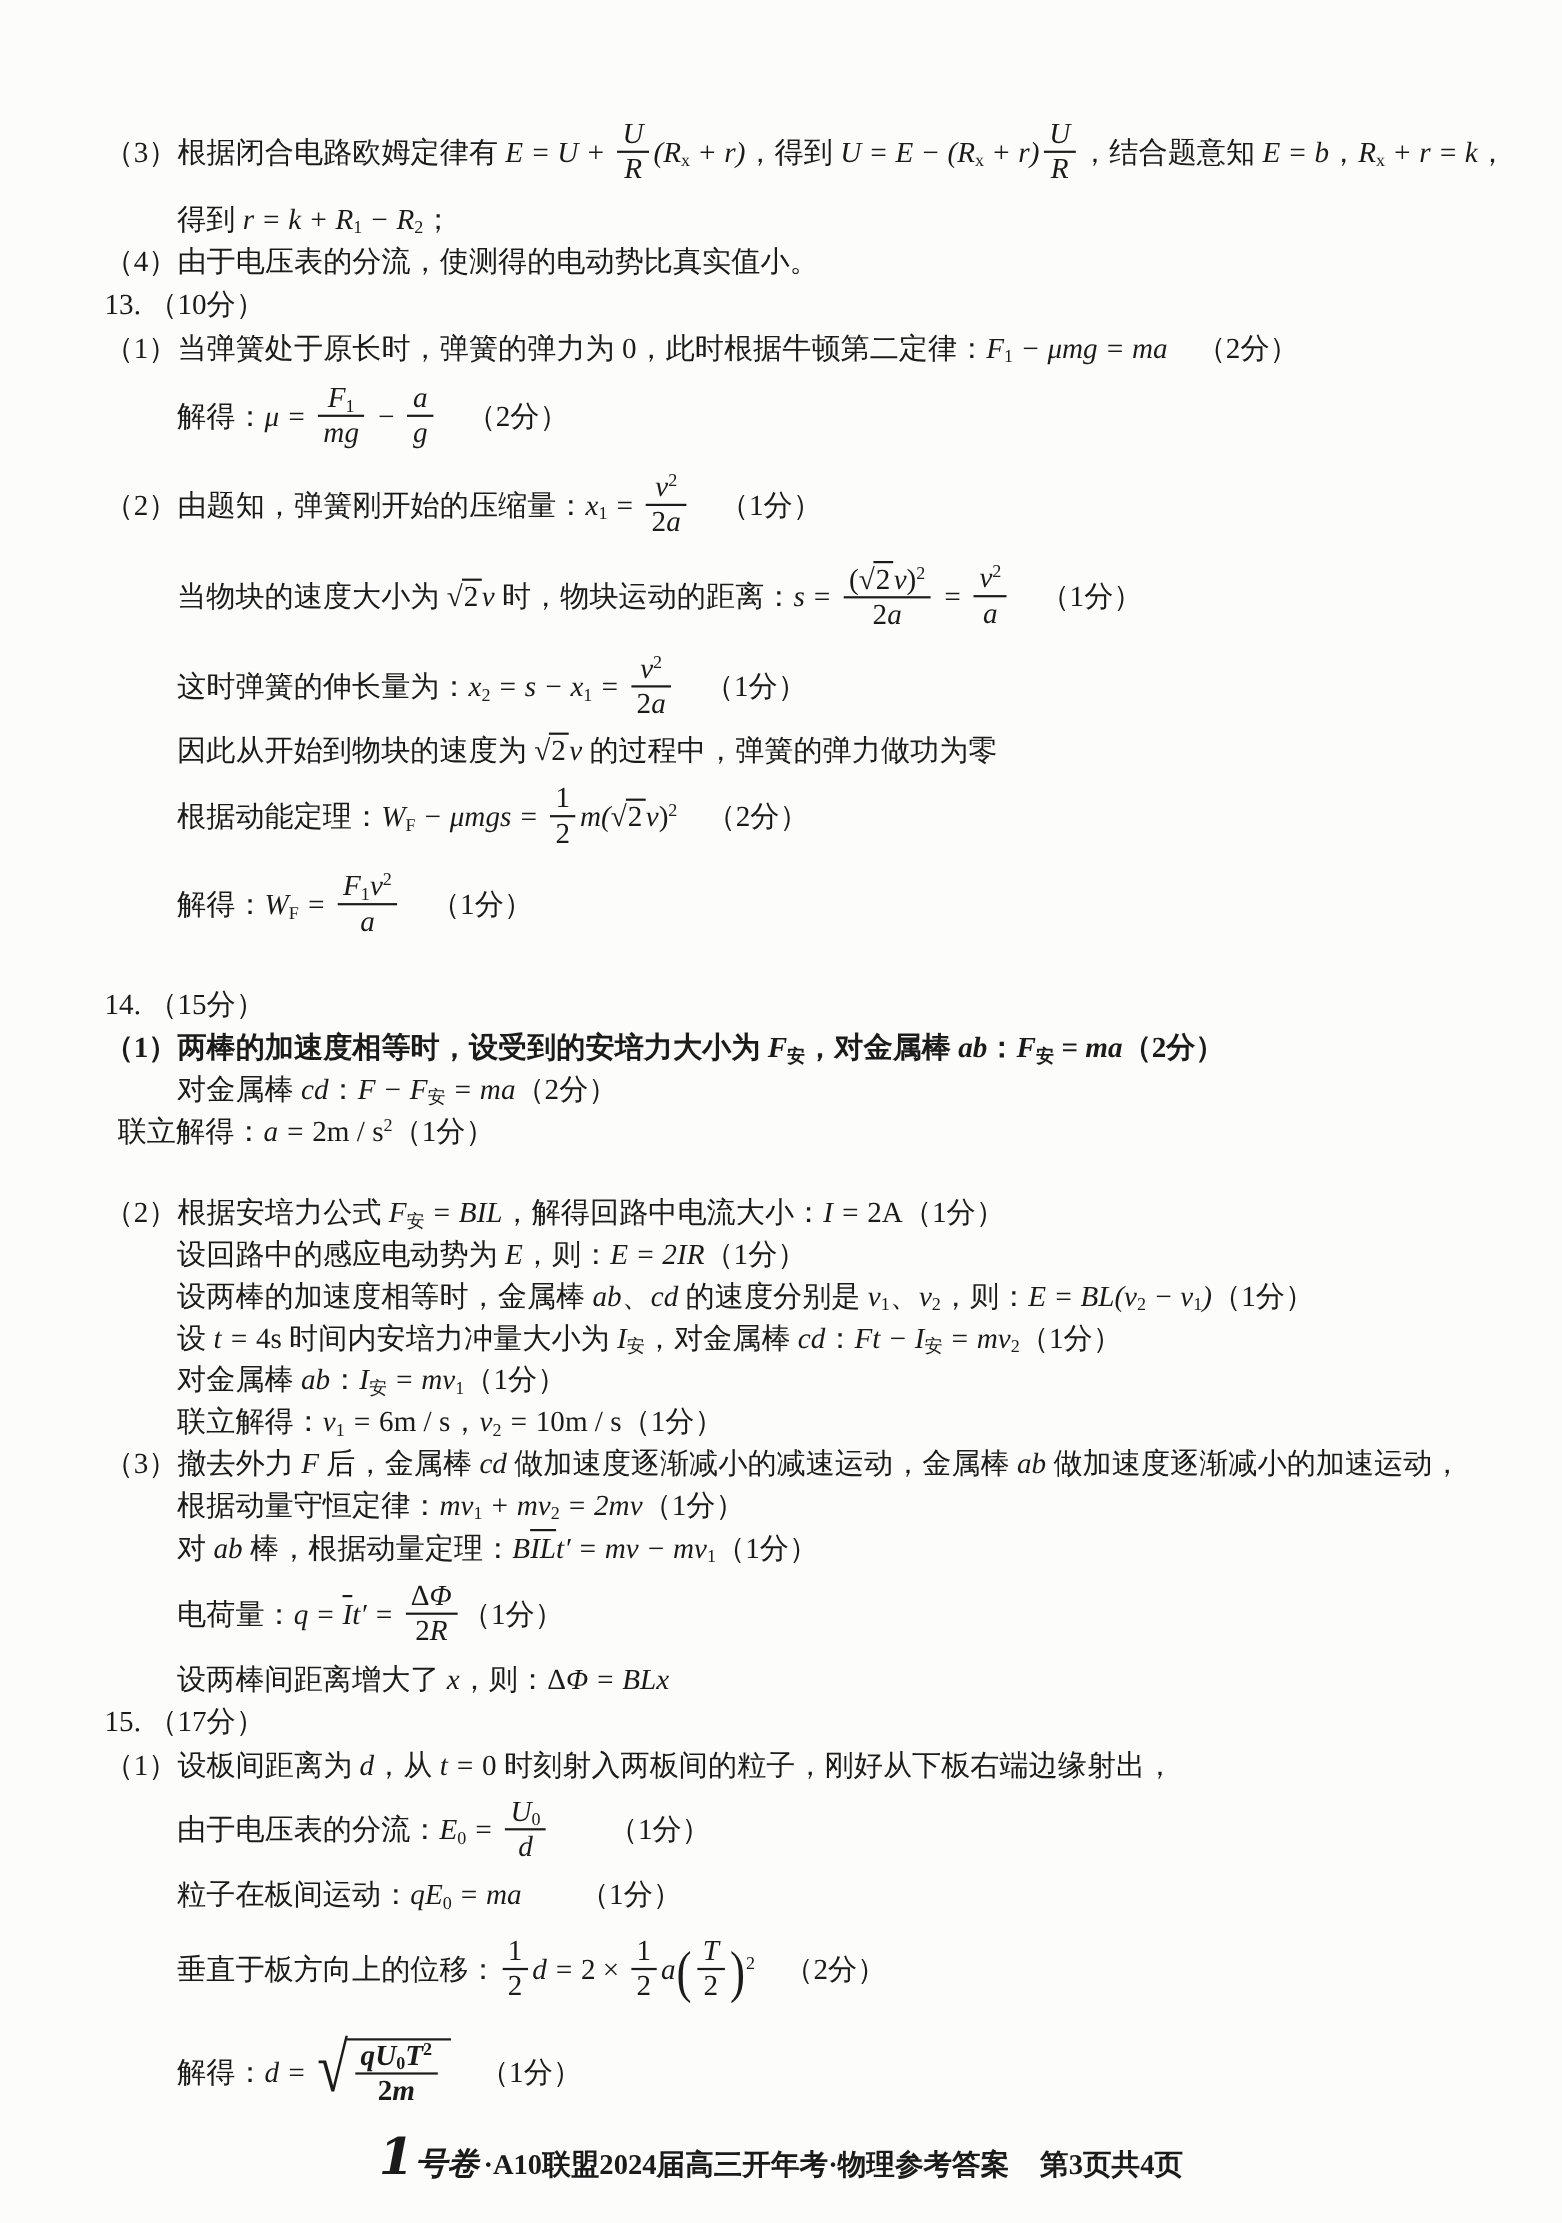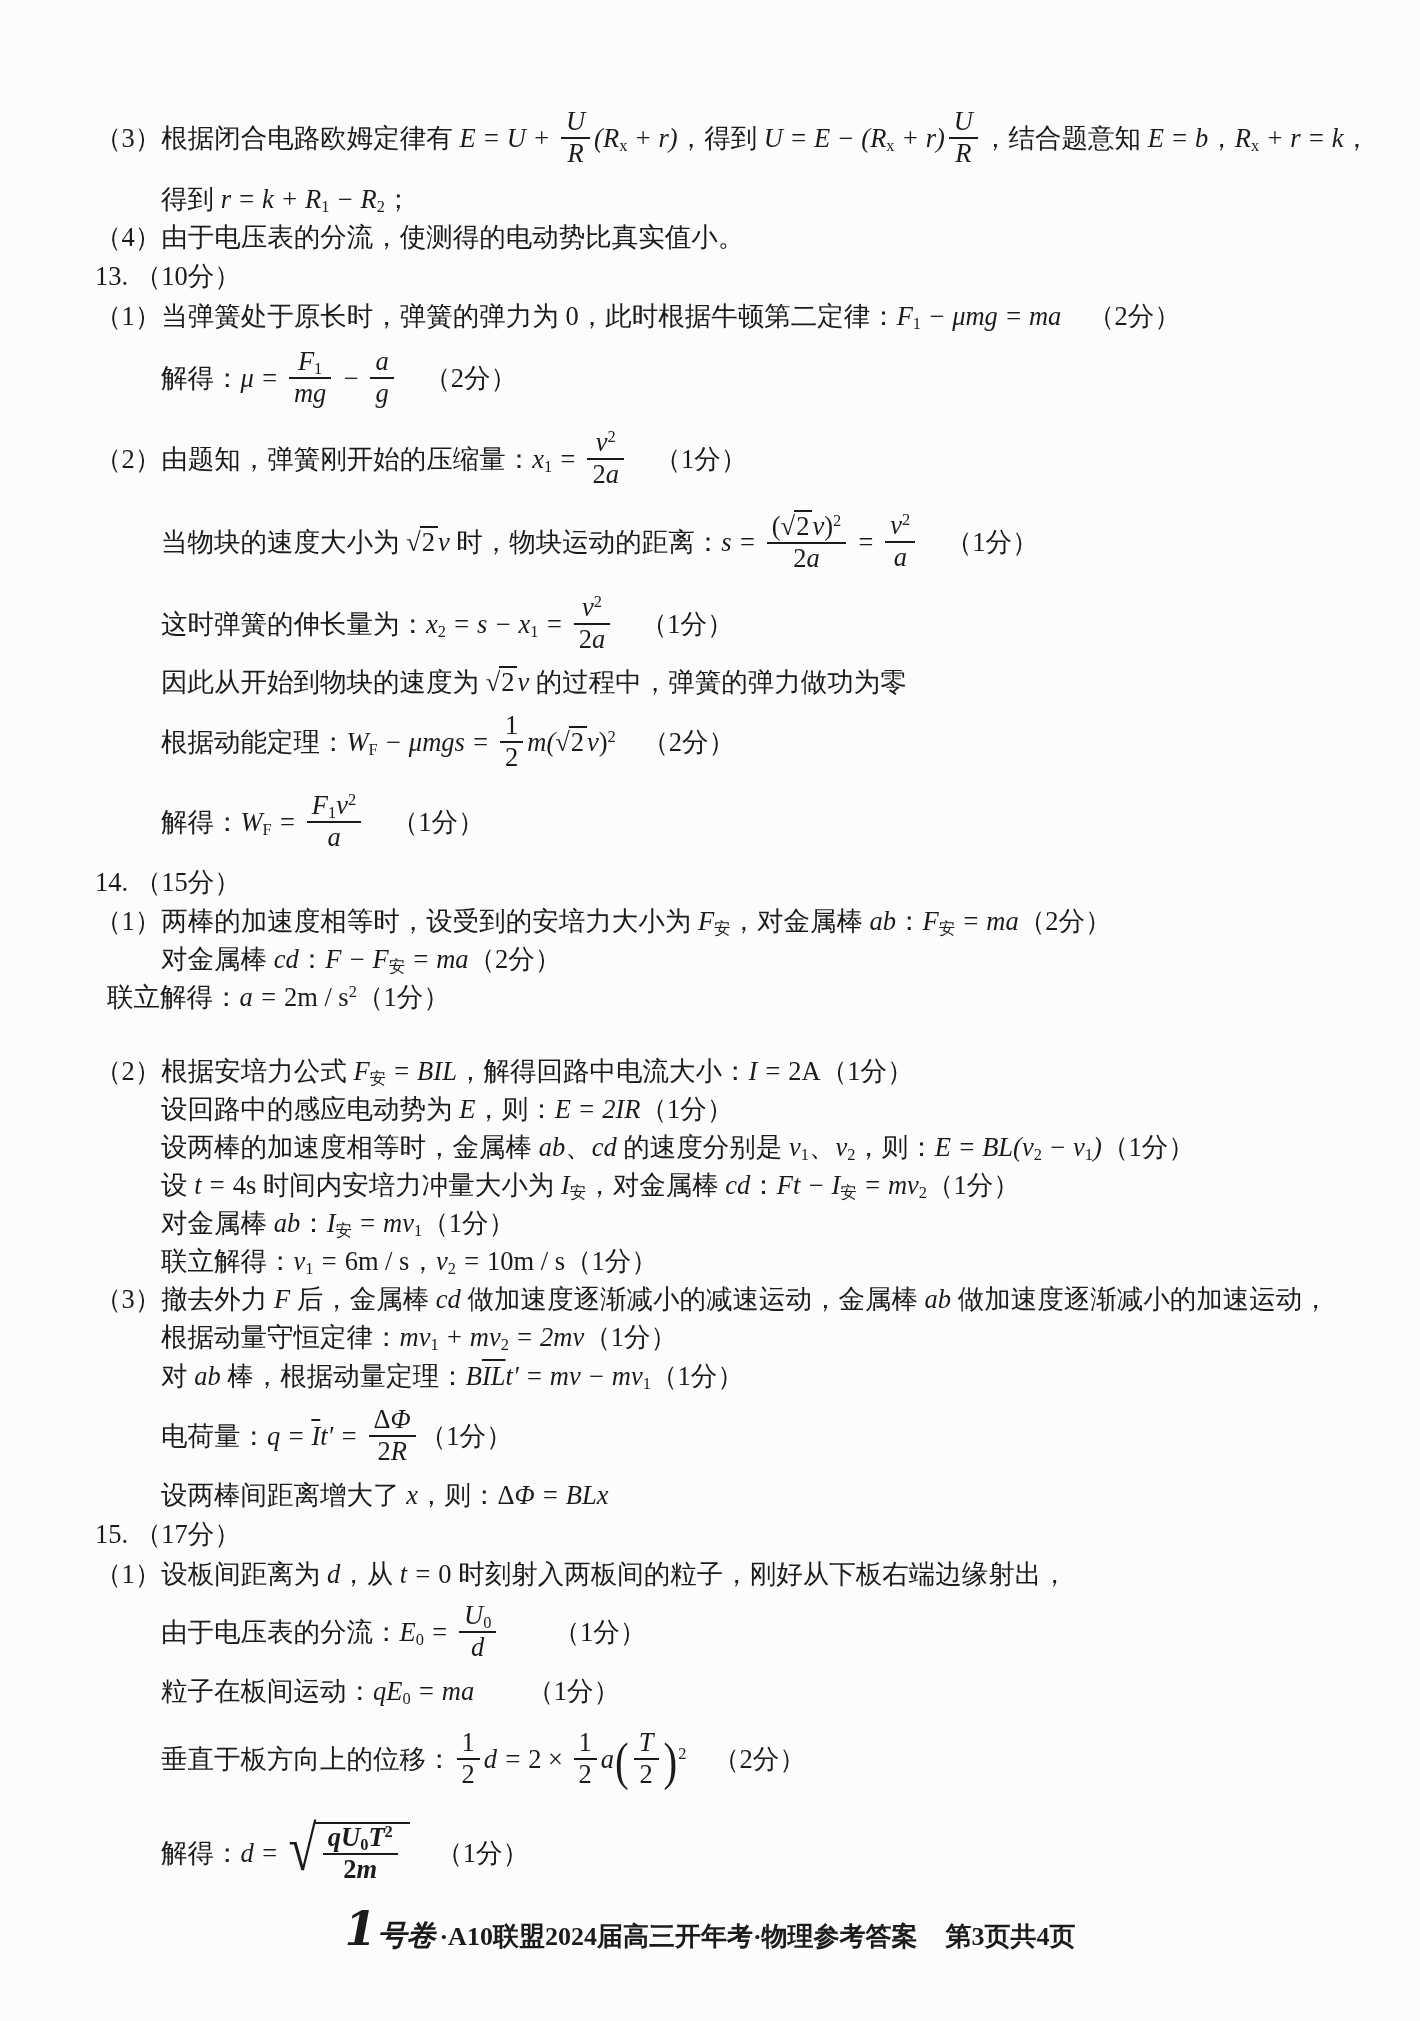--- a/index.html
+++ b/index.html
@@ -45,22 +45,22 @@
       <div class="line ind0" style="line-height: 38px;"><span class="cjk">（4）由于电压表的分流，使测得的电动势比真实值小。</span></div>
       <div class="line ind0" style="line-height: 40px;"><span class="cjk">13. （10分）</span></div>
       <div class="line ind0" style="line-height: 40px;"><span class="cjk">（1）当弹簧处于原长时，弹簧的弹力为 0，此时根据牛顿第二定律：</span><span class="mi">F</span><sub>1</sub><span class="mi"> − μmg = ma</span><span class="cjk">　（2分）</span></div>
       <div class="line ind1" style="line-height: 84px;"><span class="cjk">解得：</span><span class="mi">μ = </span><span class="frac"><span class="num"><span class="mi">F</span><sub>1</sub></span><span class="den"><span class="mi">mg</span></span></span><span class="mi"> − </span><span class="frac"><span class="num"><span class="mi">a</span></span><span class="den"><span class="mi">g</span></span></span><span class="cjk">　（2分）</span></div>
       <div class="line ind0" style="line-height: 78px;"><span class="cjk">（2）由题知，弹簧刚开始的压缩量：</span><span class="mi">x</span><sub>1</sub><span class="mi"> = </span><span class="frac"><span class="num"><span class="mi">v</span><sup>2</sup></span><span class="den"><span class="mu">2</span><span class="mi">a</span></span></span><span class="cjk">　（1分）</span></div>
       <div class="line ind1" style="line-height: 88px;"><span class="cjk">当物块的速度大小为 </span><span class="sqrt"><span class="rad">√</span><span class="sc"><span class="mu">2</span></span></span><span class="mi">v</span><span class="cjk"> 时，物块运动的距离：</span><span class="mi">s = </span><span class="frac"><span class="num"><span class="mu">(</span><span class="sqrt"><span class="rad">√</span><span class="sc"><span class="mu">2</span></span></span><span class="mi">v</span><span class="mu">)</span><sup>2</sup></span><span class="den"><span class="mu">2</span><span class="mi">a</span></span></span><span class="mi"> = </span><span class="frac"><span class="num"><span class="mi">v</span><sup>2</sup></span><span class="den"><span class="mi">a</span></span></span><span class="cjk">　（1分）</span></div>
       <div class="line ind1" style="line-height: 76px;"><span class="cjk">这时弹簧的伸长量为：</span><span class="mi">x</span><sub>2</sub><span class="mi"> = s − x</span><sub>1</sub><span class="mi"> = </span><span class="frac"><span class="num"><span class="mi">v</span><sup>2</sup></span><span class="den"><span class="mu">2</span><span class="mi">a</span></span></span><span class="cjk">　（1分）</span></div>
       <div class="line ind1" style="line-height: 40px;"><span class="cjk">因此从开始到物块的速度为 </span><span class="sqrt"><span class="rad">√</span><span class="sc"><span class="mu">2</span></span></span><span class="mi">v</span><span class="cjk"> 的过程中，弹簧的弹力做功为零</span></div>
       <div class="line ind1" style="line-height: 80px;"><span class="cjk">根据动能定理：</span><span class="mi">W</span><sub>F</sub><span class="mi"> − μmgs = </span><span class="frac"><span class="num"><span class="mu">1</span></span><span class="den"><span class="mu">2</span></span></span><span class="mi">m(</span><span class="sqrt"><span class="rad">√</span><span class="sc"><span class="mu">2</span></span></span><span class="mi">v</span><span class="mu">)</span><sup>2</sup><span class="cjk">　（2分）</span></div>
       <div class="line ind1" style="line-height: 80px;"><span class="cjk">解得：</span><span class="mi">W</span><sub>F</sub><span class="mi"> = </span><span class="frac"><span class="num"><span class="mi">F</span><sub>1</sub><span class="mi">v</span><sup>2</sup></span><span class="den"><span class="mi">a</span></span></span><span class="cjk">　（1分）</span></div>
-      <div class="line ind0" style="line-height: 40px;"><span class="cjk">14. （15分）</span></div>
-      <div class="line ind0" style="line-height: 38px;"><span class="cjk">（1）两棒的加速度相等时，设受到的安培力大小为 </span><span class="mi">F</span><sub>安</sub><span class="cjk">，对金属棒 </span><span class="mi">ab</span><span class="cjk">：</span><span class="mi">F</span><sub>安</sub><span class="mi"> = ma</span><span class="cjk">（2分）</span></div>
+      <div class="line ind0" style="line-height: 40px; margin-top: 31px;"><span class="cjk">14. （15分）</span></div>
+      <div class="line ind0" style="line-height: 38px; font-weight: bold;"><span class="cjk">（1）两棒的加速度相等时，设受到的安培力大小为 </span><span class="mi">F</span><sub>安</sub><span class="cjk">，对金属棒 </span><span class="mi">ab</span><span class="cjk">：</span><span class="mi">F</span><sub>安</sub><span class="mi"> = ma</span><span class="cjk">（2分）</span></div>
       <div class="line ind1" style="line-height: 38px;"><span class="cjk">对金属棒 </span><span class="mi">cd</span><span class="cjk">：</span><span class="mi">F − F</span><sub>安</sub><span class="mi"> = ma</span><span class="cjk">（2分）</span></div>
       <div class="line ind1" style="line-height: 38px; margin-left: 12px;"><span class="cjk">联立解得：</span><span class="mi">a = </span><span class="mu">2m / s</span><sup>2</sup><span class="cjk">（1分）</span></div>
       <div class="line ind0" style="line-height: 38px; margin-top: 36px;"><span class="cjk">（2）根据安培力公式 </span><span class="mi">F</span><sub>安</sub><span class="mi"> = BIL</span><span class="cjk">，解得回路中电流大小：</span><span class="mi">I = </span><span class="mu">2A</span><span class="cjk">（1分）</span></div>
       <div class="line ind1" style="line-height: 38px;"><span class="cjk">设回路中的感应电动势为 </span><span class="mi">E</span><span class="cjk">，则：</span><span class="mi">E = 2IR</span><span class="cjk">（1分）</span></div>
       <div class="line ind1" style="line-height: 38px;"><span class="cjk">设两棒的加速度相等时，金属棒 </span><span class="mi">ab</span><span class="cjk">、</span><span class="mi">cd</span><span class="cjk"> 的速度分别是 </span><span class="mi">v</span><sub>1</sub><span class="cjk">、</span><span class="mi">v</span><sub>2</sub><span class="cjk">，则：</span><span class="mi">E = BL(v</span><sub>2</sub><span class="mi"> − v</span><sub>1</sub><span class="mi">)</span><span class="cjk">（1分）</span></div>
       <div class="line ind1" style="line-height: 38px;"><span class="cjk">设 </span><span class="mi">t = </span><span class="mu">4s</span><span class="cjk"> 时间内安培力冲量大小为 </span><span class="mi">I</span><sub>安</sub><span class="cjk">，对金属棒 </span><span class="mi">cd</span><span class="cjk">：</span><span class="mi">Ft − I</span><sub>安</sub><span class="mi"> = mv</span><sub>2</sub><span class="cjk">（1分）</span></div>
       <div class="line ind1" style="line-height: 38px;"><span class="cjk">对金属棒 </span><span class="mi">ab</span><span class="cjk">：</span><span class="mi">I</span><sub>安</sub><span class="mi"> = mv</span><sub>1</sub><span class="cjk">（1分）</span></div>
       <div class="line ind1" style="line-height: 38px;"><span class="cjk">联立解得：</span><span class="mi">v</span><sub>1</sub><span class="mi"> = </span><span class="mu">6m / s</span><span class="cjk">，</span><span class="mi">v</span><sub>2</sub><span class="mi"> = </span><span class="mu">10m / s</span><span class="cjk">（1分）</span></div>
       <div class="line ind0" style="line-height: 38px;"><span class="cjk">（3）撤去外力 </span><span class="mi">F</span><span class="cjk"> 后，金属棒 </span><span class="mi">cd</span><span class="cjk"> 做加速度逐渐减小的减速运动，金属棒 </span><span class="mi">ab</span><span class="cjk"> 做加速度逐渐减小的加速运动，</span></div>
       <div class="line ind1" style="line-height: 38px;"><span class="cjk">根据动量守恒定律：</span><span class="mi">mv</span><sub>1</sub><span class="mi"> + mv</span><sub>2</sub><span class="mi"> = 2mv</span><span class="cjk">（1分）</span></div>

